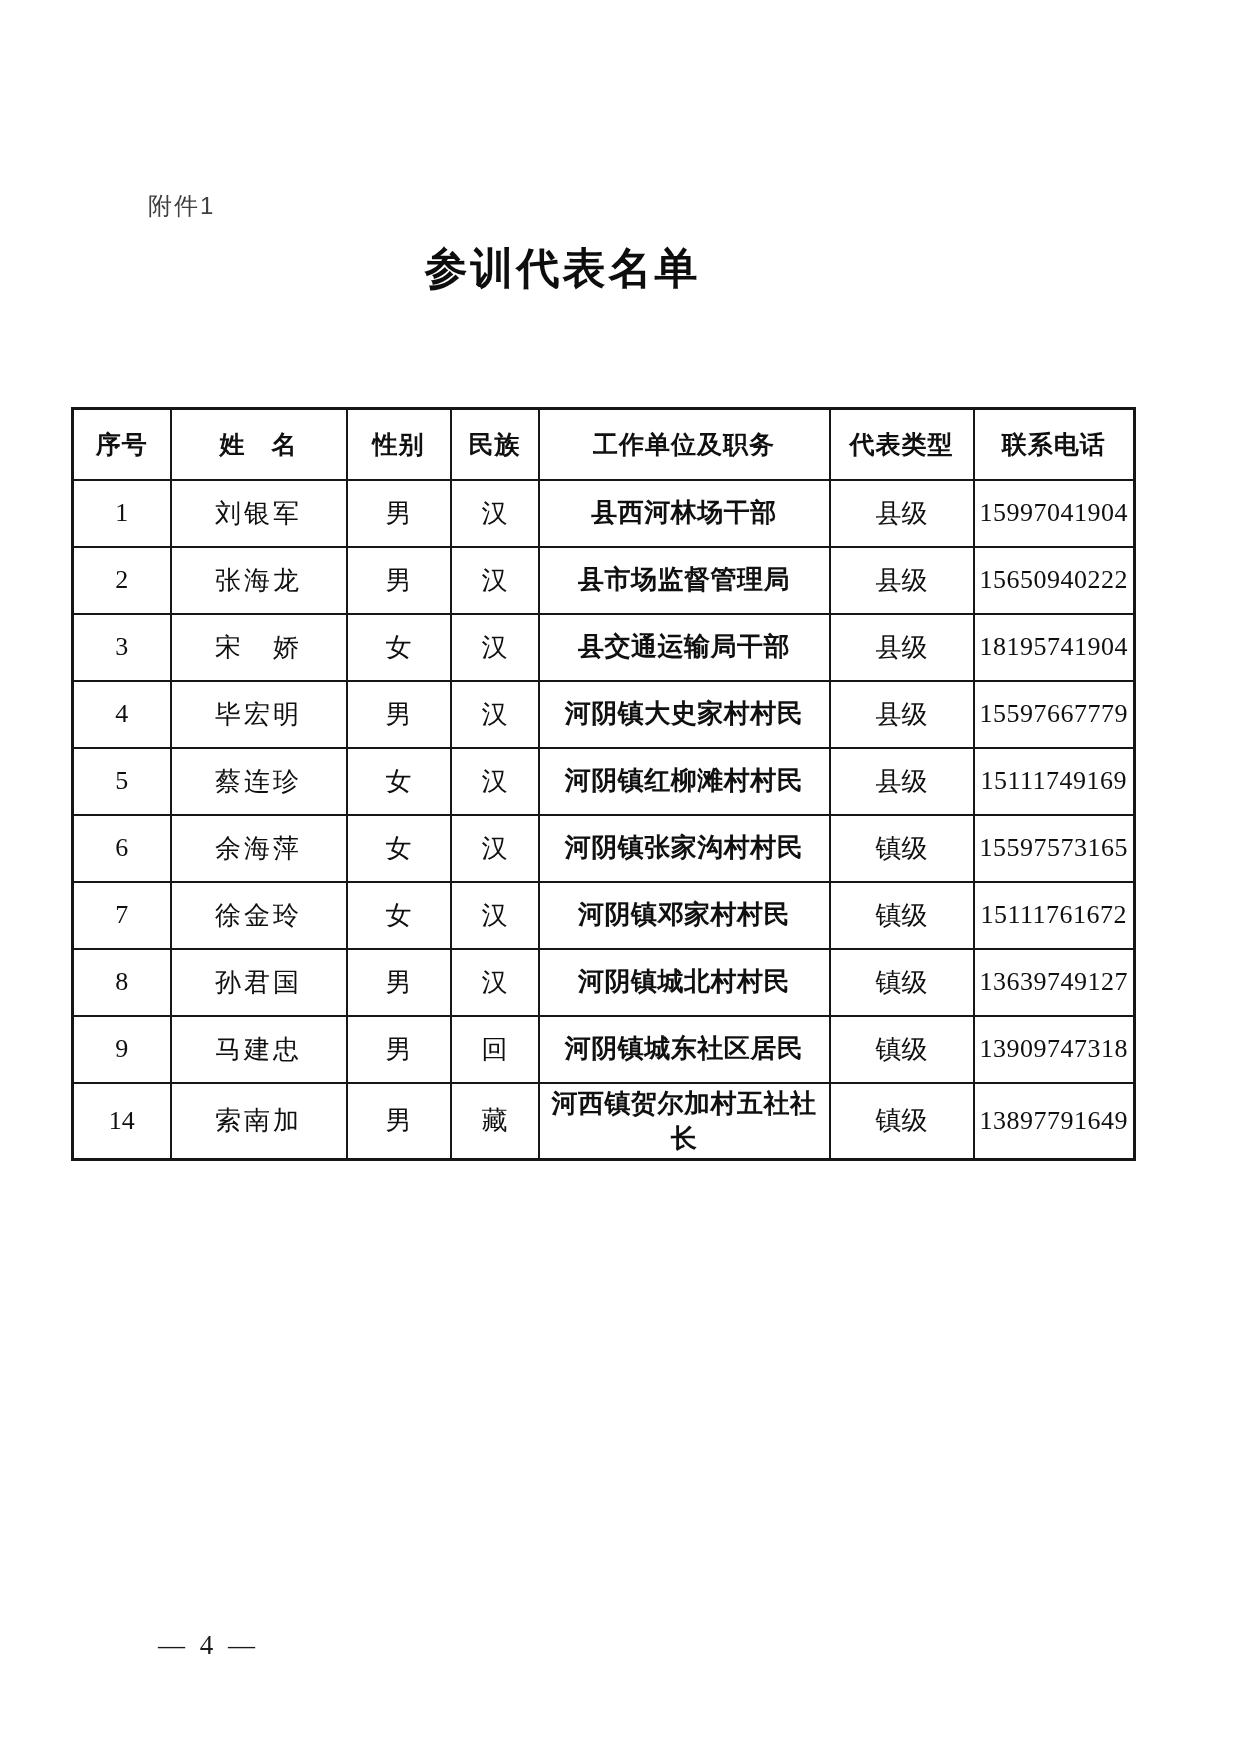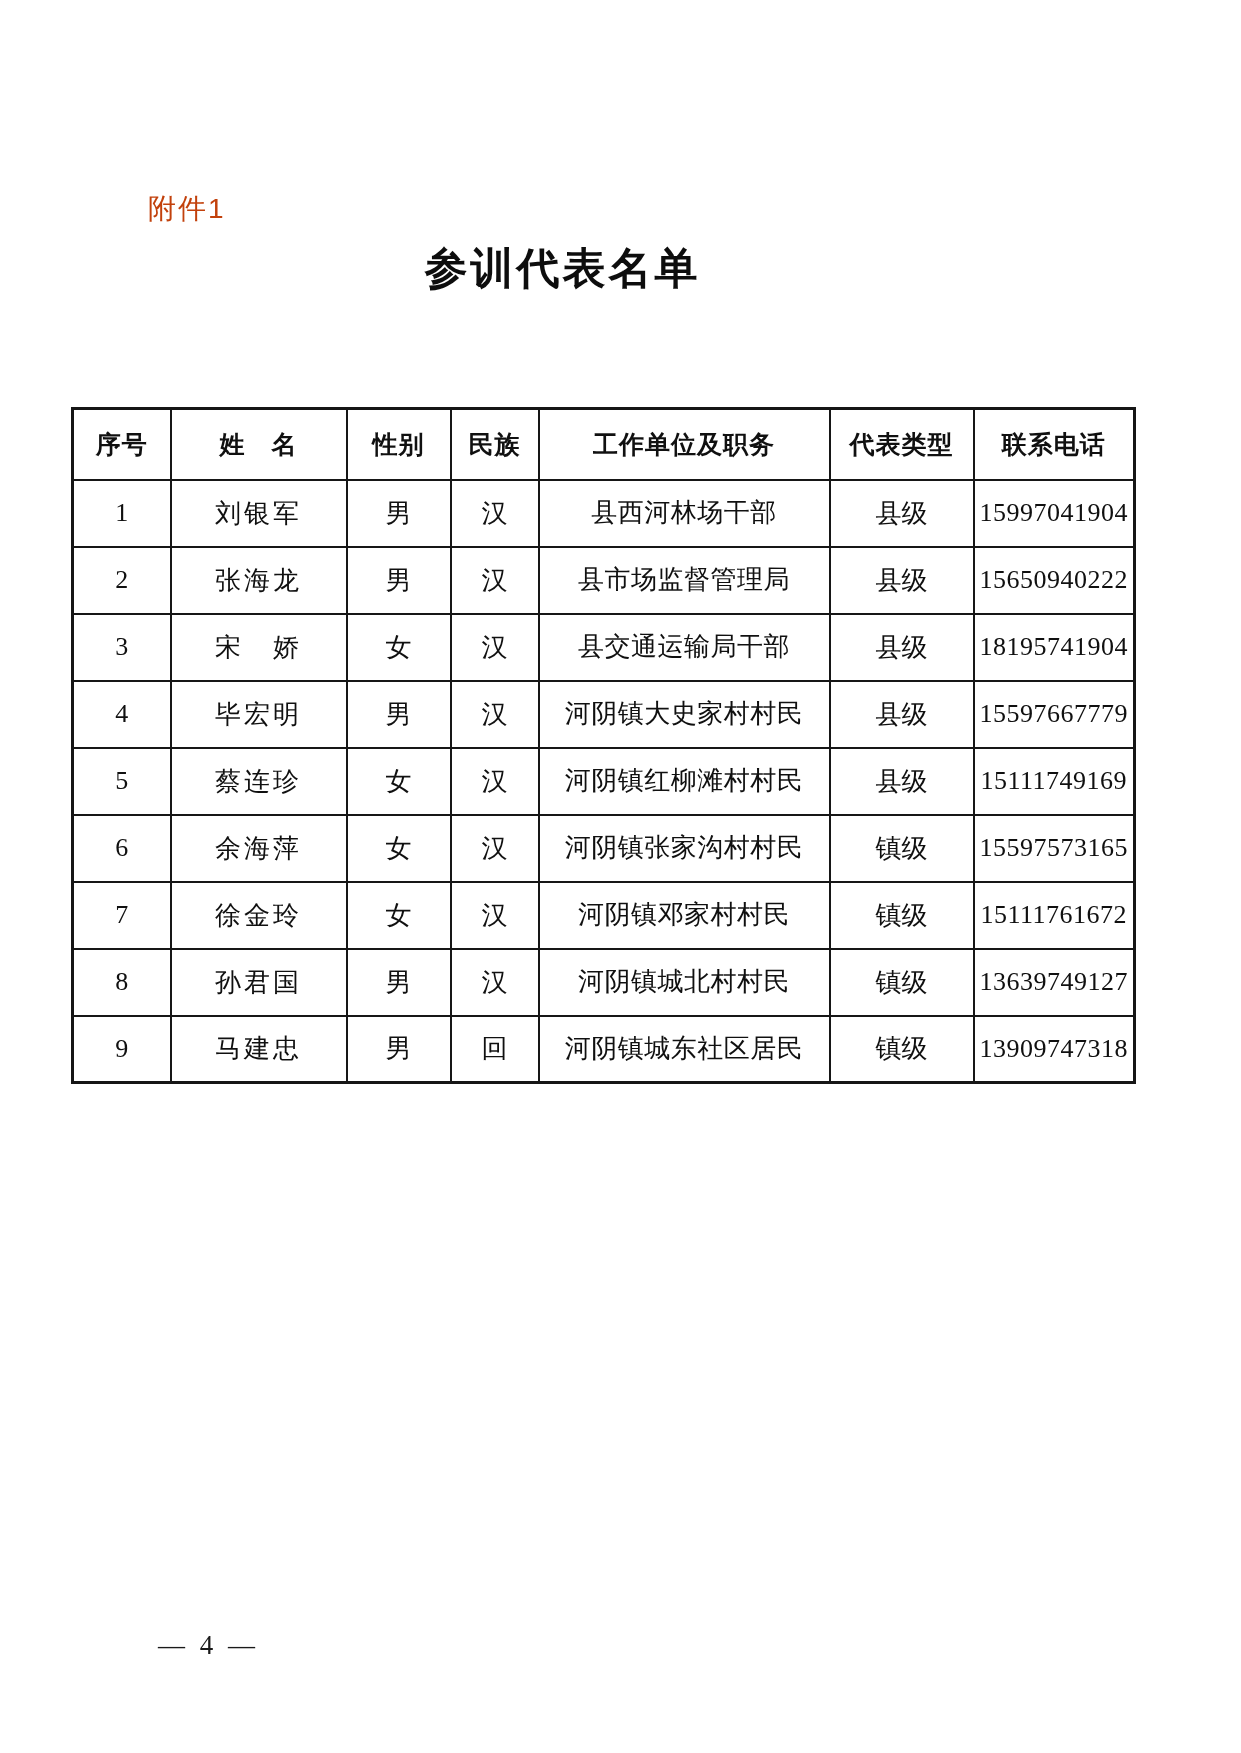--- a/index.html
+++ b/index.html
@@ -13,23 +13,23 @@
     background: #ffffff;
     font-family: "Liberation Serif", "DejaVu Serif", serif;
     color: #111111;
     overflow: hidden;
   }
   .attachment-label {
     position: absolute;
     left: 148px;
     top: 190px;
     font-family: "Liberation Sans", "DejaVu Sans", sans-serif;
-    font-size: 28px;
+    font-size: 24px;
     letter-spacing: 2px;
-    color: #c2410c;
+    color: #404040;
   }
   .page-title {
     position: absolute;
     top: 240px;
     left: 0;
     width: 100%;
     text-align: center;
     transform: translateX(-58px);
     font-family: "Liberation Sans", "DejaVu Sans", sans-serif;
     font-size: 43px;
@@ -70,21 +70,21 @@
     font-weight: bold;
     letter-spacing: 1px;
     color: #101010;
   }
   table.participants td {
     font-size: 26px;
     color: #101010;
   }
   td.col0 { font-size: 27px; }
   td.col1 { letter-spacing: 3px; }
-  td.col4 { font-size: 24px; line-height: 1.35; letter-spacing: 0.5px; }
+  td.col4 { font-size: 24px; line-height: 1.35; letter-spacing: 0.5px; font-weight: bold; }
   td.col6 { font-size: 26px; letter-spacing: 0.5px; }
   .page-footer {
     position: absolute;
     left: 158px;
     top: 1630px;
     font-size: 27px;
     letter-spacing: 4px;
     color: #1a1a1a;
   }
 </style>
@@ -192,17 +192,26 @@
         </tr>
         <tr>
           <td class="col0">9</td>
           <td class="col1">马建忠</td>
           <td class="col2">男</td>
           <td class="col3">回</td>
           <td class="col4">河阴镇城东社区居民</td>
           <td class="col5">镇级</td>
           <td class="col6">13909747318</td>
         </tr>
+        <tr>
+          <td class="col0">14</td>
+          <td class="col1">索南加</td>
+          <td class="col2">男</td>
+          <td class="col3">藏</td>
+          <td class="col4">河西镇贺尔加村五社社长</td>
+          <td class="col5">镇级</td>
+          <td class="col6">13897791649</td>
+        </tr>
       </tbody>
   </table>
 </div>
 
 <div class="page-footer">— 4 —</div>
 
 </body></html>

